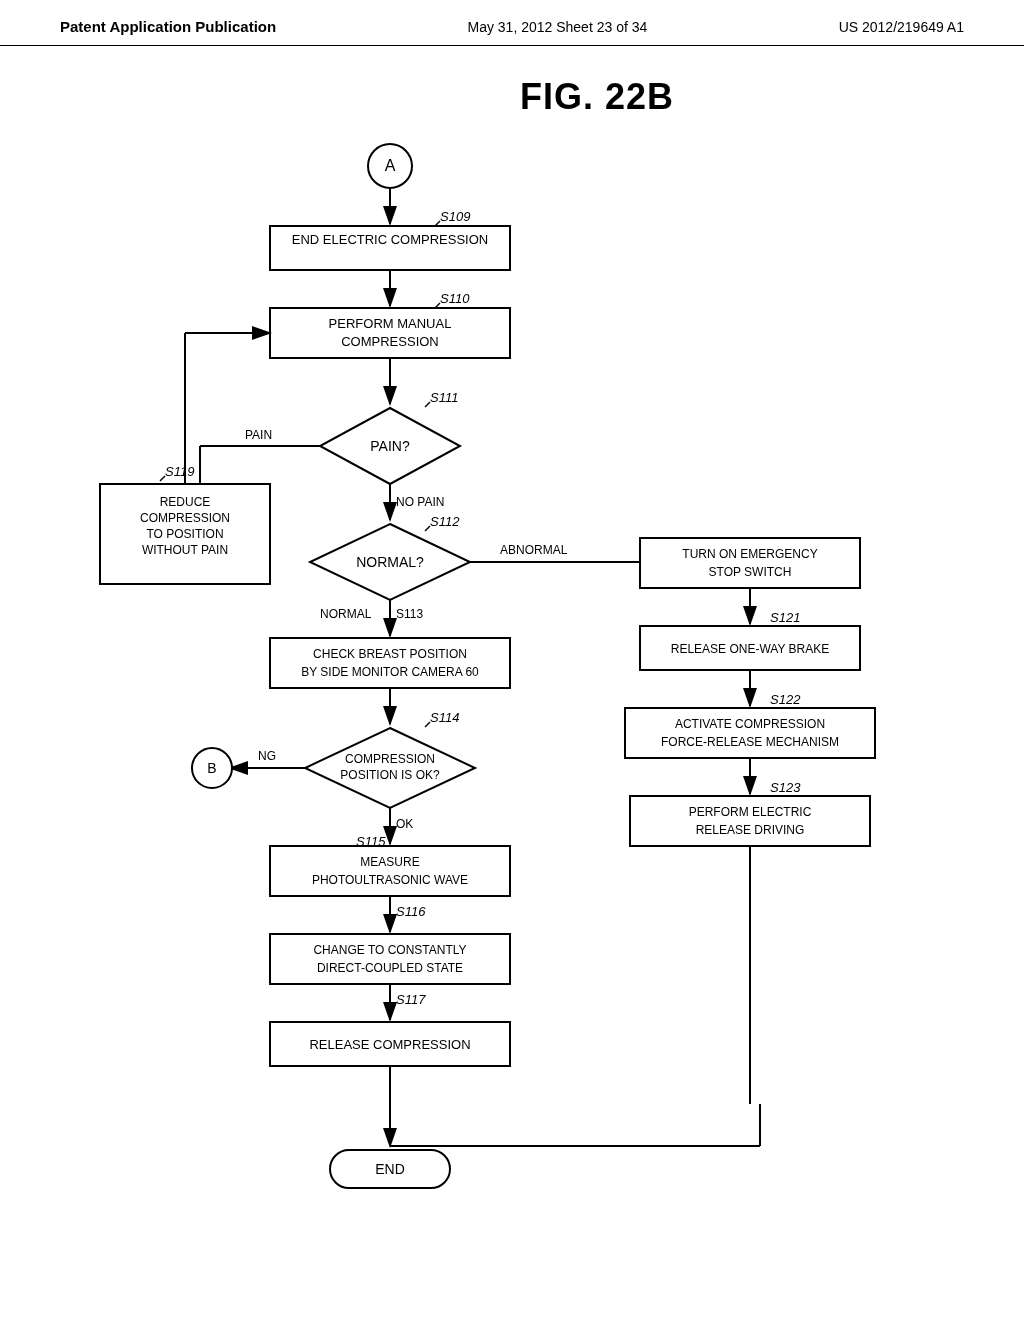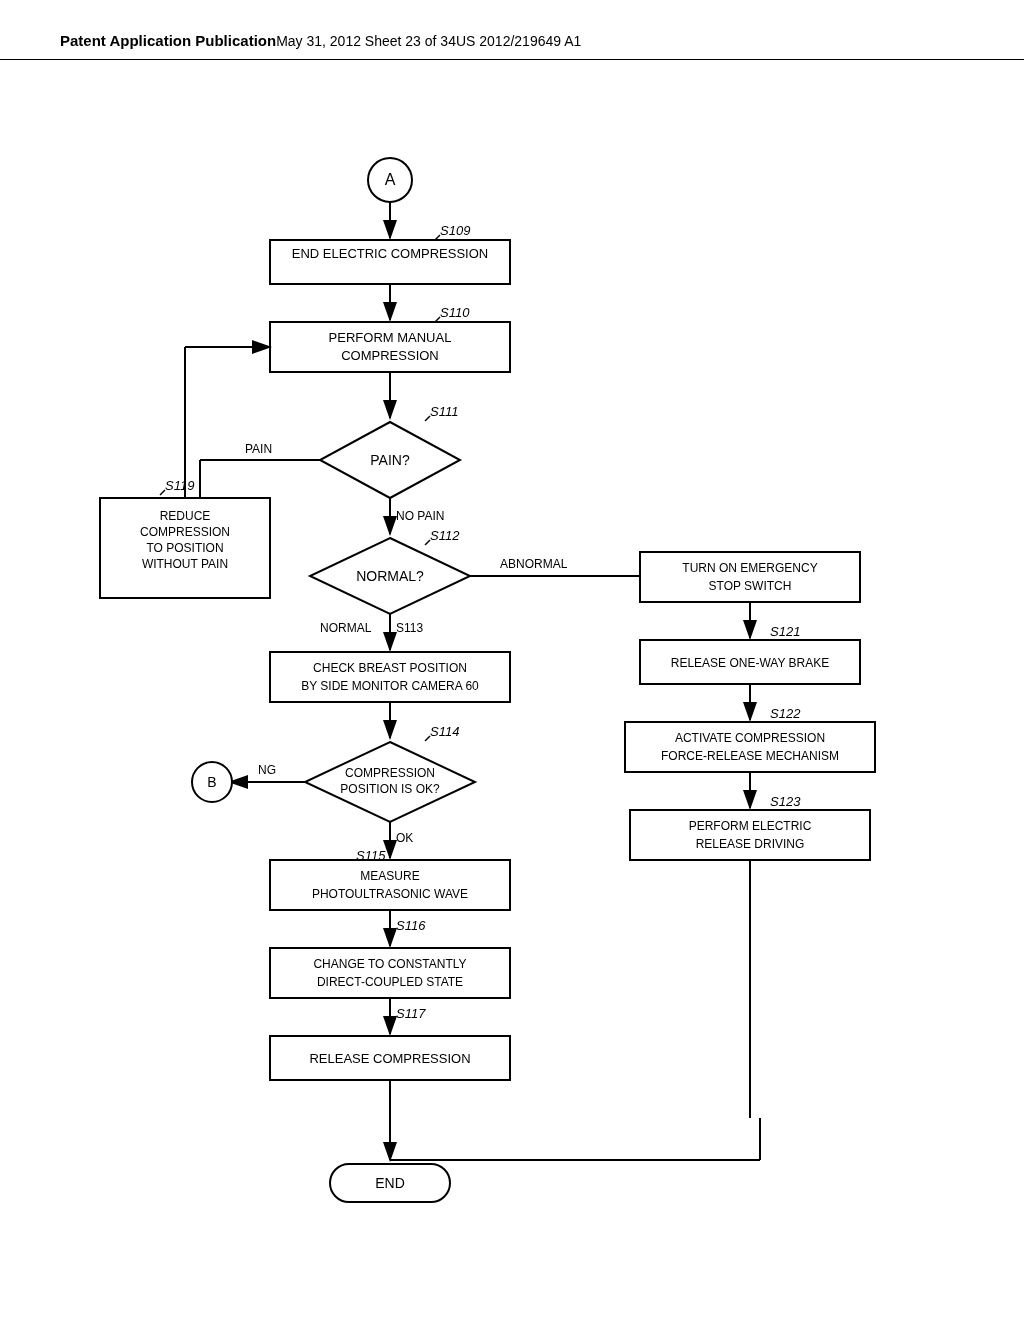--- a/index.html
+++ b/index.html
@@ -7,22 +7,23 @@
       background: #fff;
       font-family: Arial, sans-serif;
       width: 1024px;
       min-height: 1320px;
       position: relative;
       overflow-x: hidden;
     }
 
     .page-header {
       display: flex;
+      justify-content: space-between;
       align-items: baseline;
-      padding: 32px 60px 10px 60px;
+      padding: 18px 60px 10px 60px;
       border-bottom: 1px solid #000;
     }
     .header-left {
       font-weight: bold;
       font-size: 15px;
     }
     .header-center {
       font-size: 14px;
     }
     .header-right {
@@ -56,20 +57,21 @@
 </head>
 <body>
 
 <div class="page-header">
   <span class="header-left">Patent Application Publication</span>
   <span class="header-center">May 31, 2012   Sheet 23 of 34</span>
   <span class="header-right">US 2012/219649 A1</span>
 </div>
 
 <div class="diagram-area">
+  <div class="fig-title">FIG. 22B</div>
 
   <svg class="diagram-svg" viewBox="0 0 1024 1200">
 
     <circle cx="390" cy="120" r="22" fill="white" stroke="black" stroke-width="2"></circle>
     <text x="390" y="125" text-anchor="middle" font-size="16" font-family="Arial">A</text>
 
     <line x1="390" y1="142" x2="390" y2="178" stroke="black" stroke-width="2" marker-end="url(#arrow)"></line>
 
     <text x="440" y="175" font-size="13" font-family="Arial" font-style="italic">S109</text>
 

